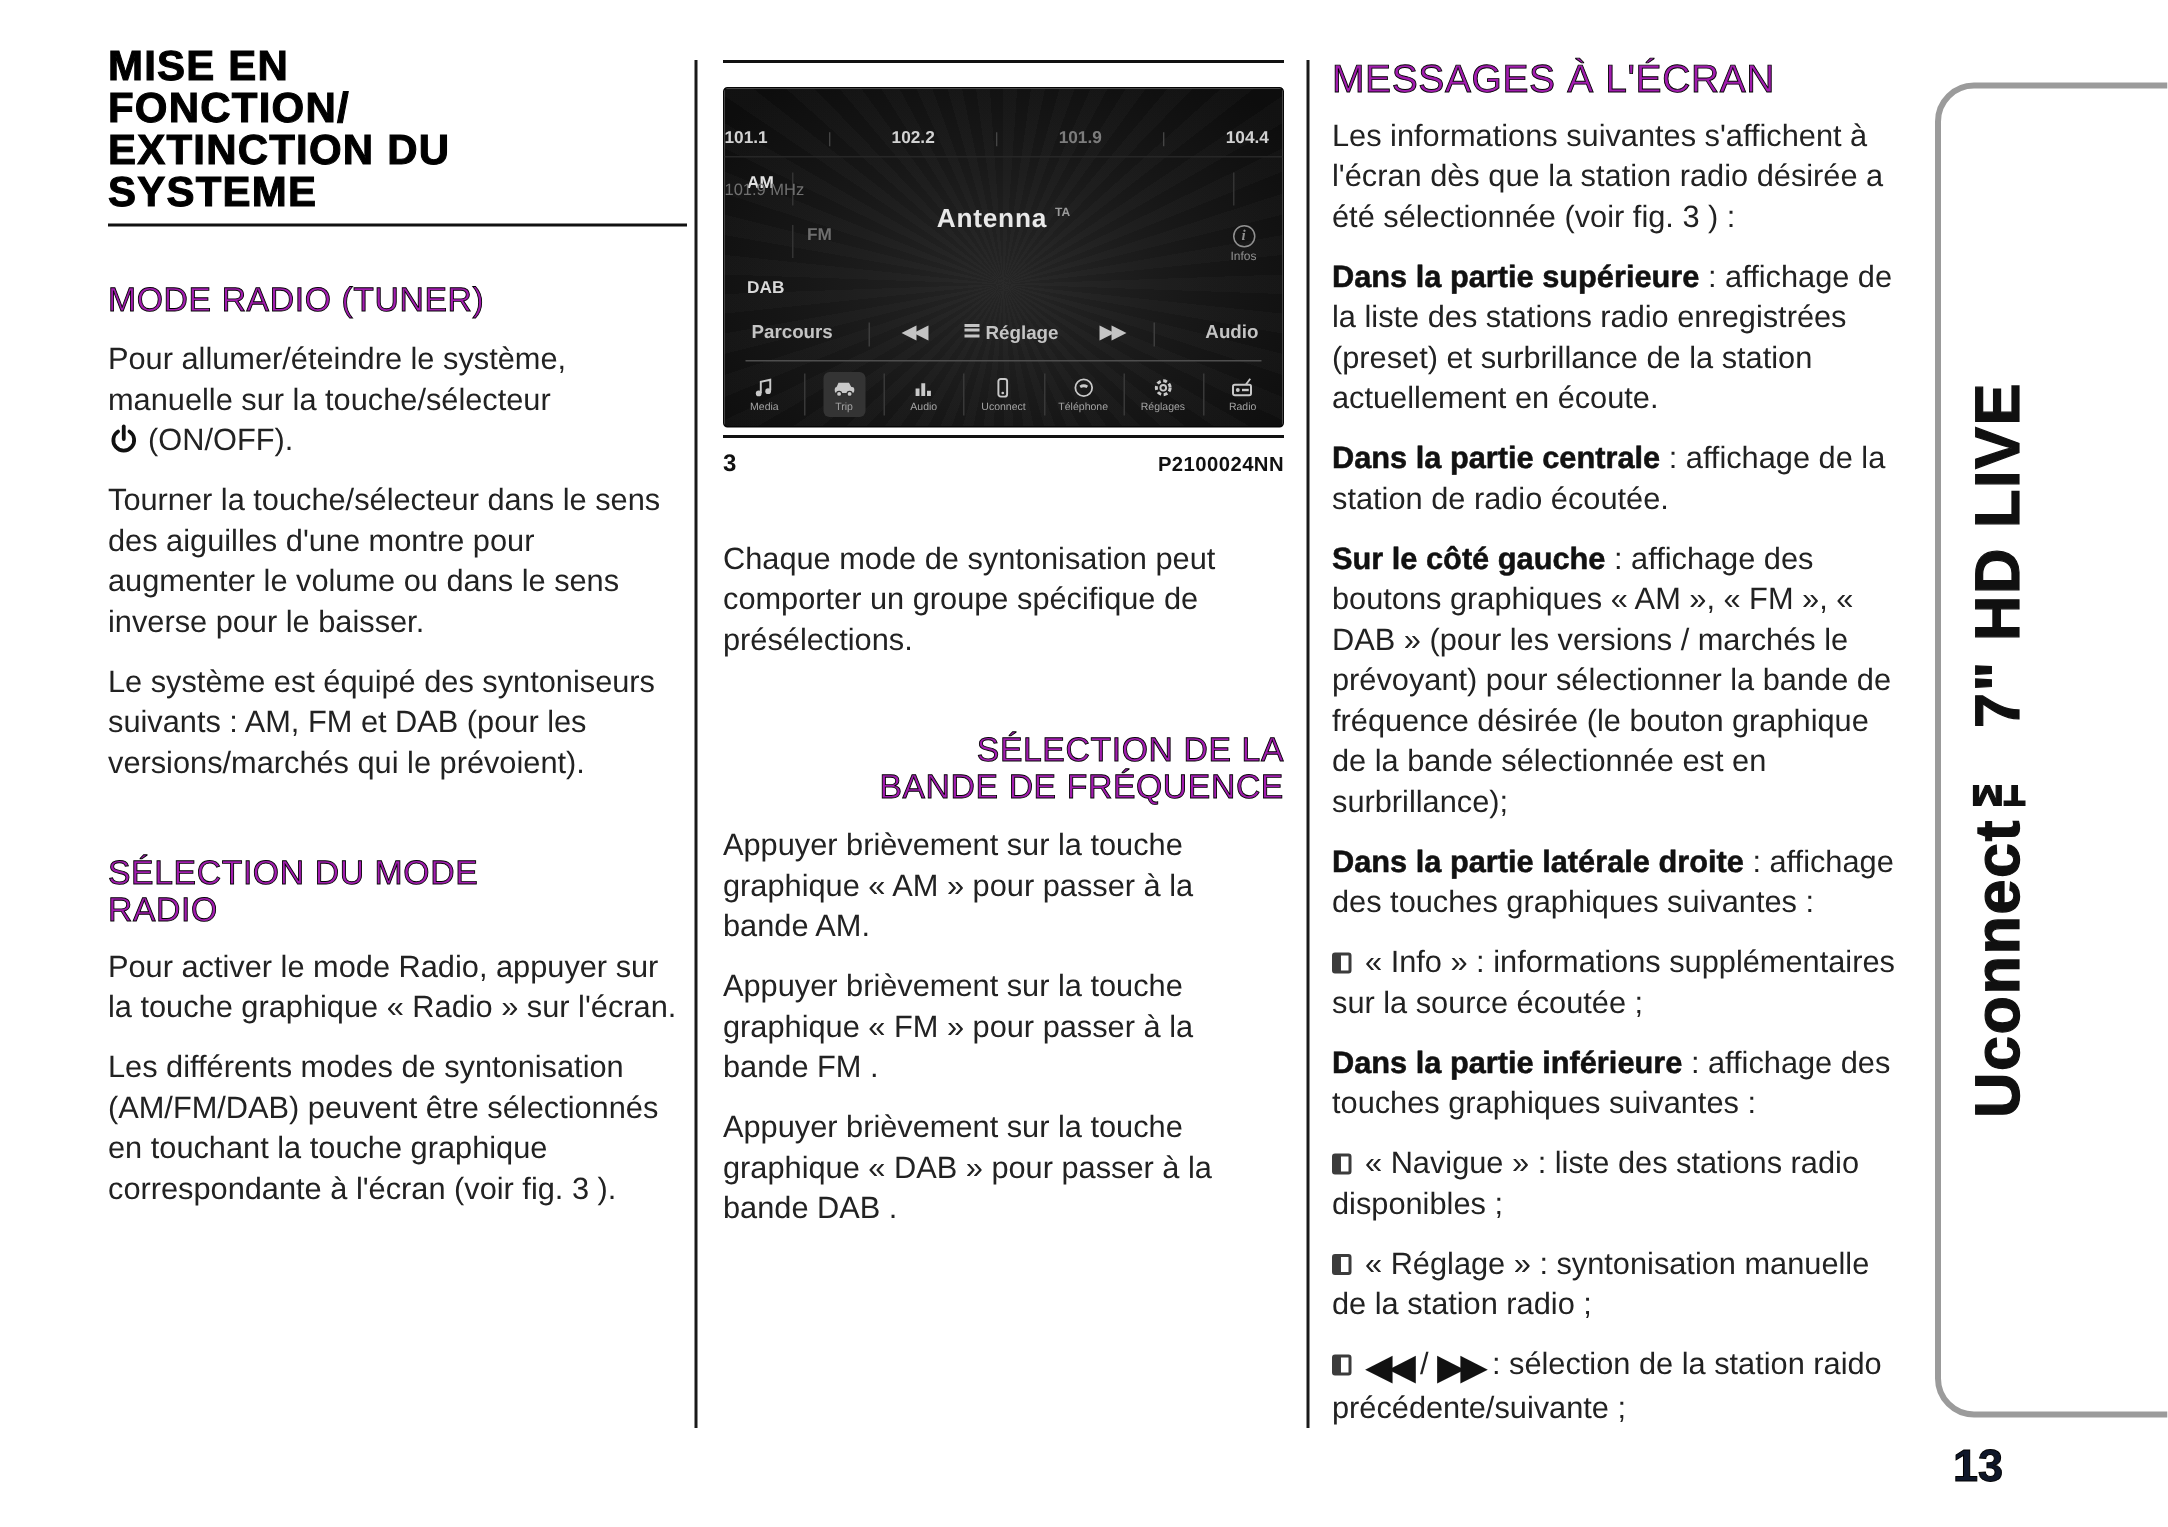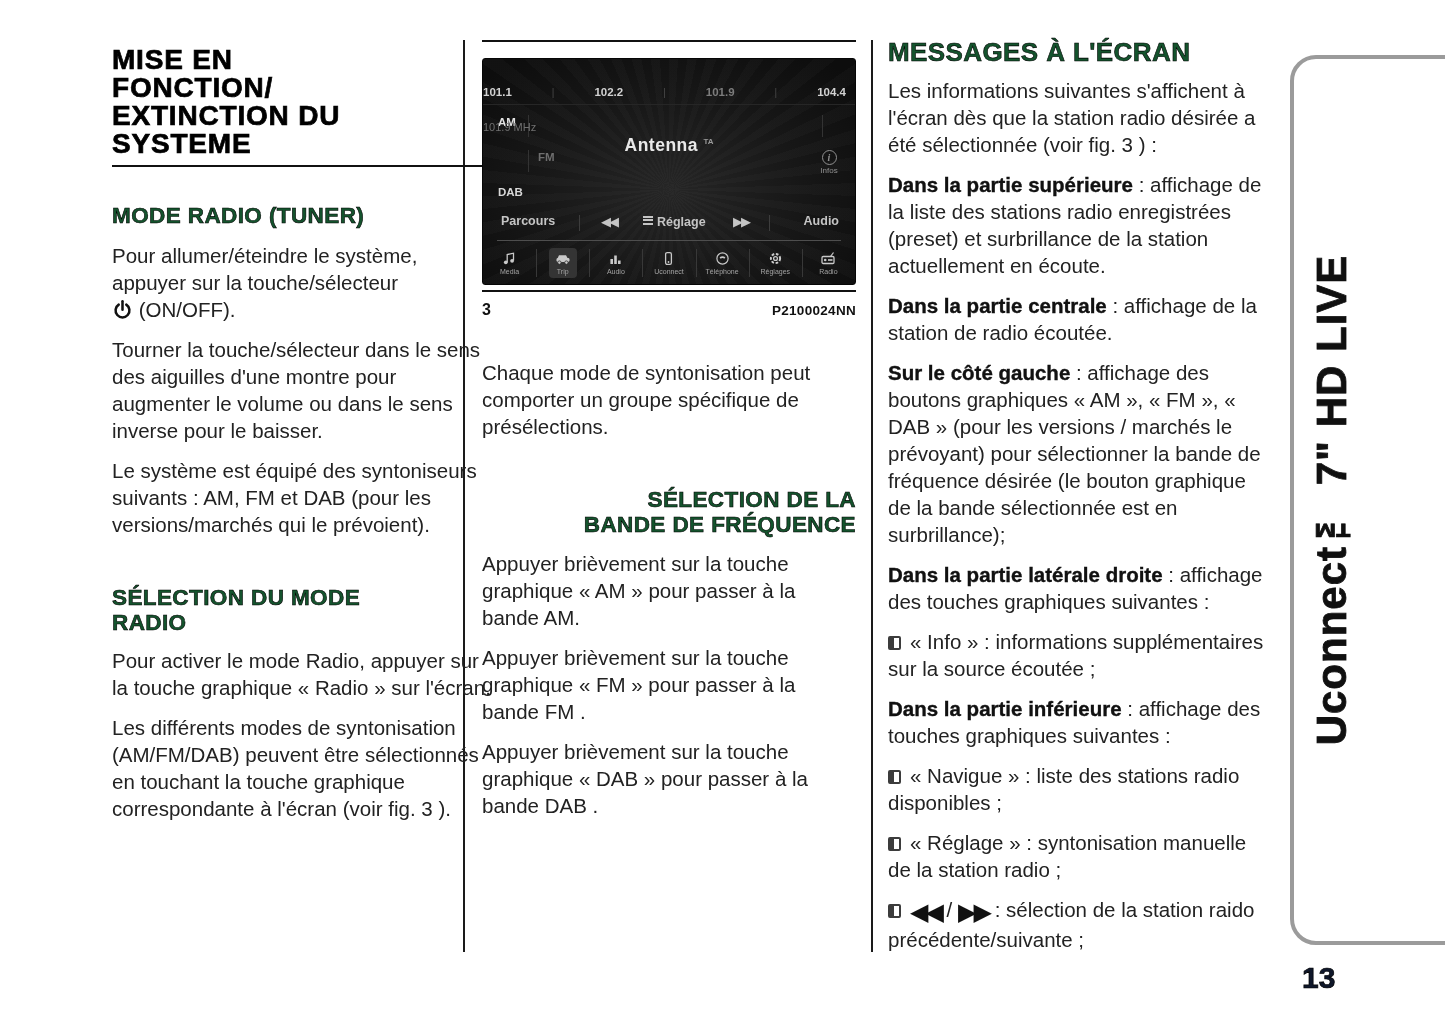--- a/index.html
+++ b/index.html
@@ -3,29 +3,29 @@
 <meta charset="utf-8">
 <style>
   * { margin:0; padding:0; box-sizing:border-box; }
   html,body { width:1445px; height:1018px; background:#fff; }
   body { font-family:"Liberation Sans","DejaVu Sans",sans-serif; color:#1c1c1c; overflow:hidden; }
   #page { position:relative; width:1445px; height:1018px; background:#ffffff; overflow:hidden; }
 
   
   .h1 { font-size:28px; font-weight:bold; color:#000; letter-spacing:.8px; line-height:28px;
         -webkit-text-stroke:.7px #000; }
-  .h2 { font-size:22.5px; font-weight:bold; color:#14532d; letter-spacing:.4px; line-height:25px;
+  .h2 { font-size:22.5px; font-weight:normal; color:#a21caf; letter-spacing:.4px; line-height:25px;
         -webkit-text-stroke:.6px #000; }
   .body-p { font-size:20.5px; line-height:27px; color:#222; margin-bottom:13px; }
   .body-p b { color:#111; -webkit-text-stroke:.35px #111; }
 
   .rule { background:#111; height:2px; }
 
   
-  .col-left  { position:absolute; left:72px;  top:46px; width:386px;margin-left:40px; }
+  .col-left  { position:absolute; left:72px;  top:30px; width:386px; }
   .col-mid   { position:absolute; left:482px; top:40px; width:374px; }
   .col-right { position:absolute; left:888px; top:40px; width:386px; }
   .vdivider  { position:absolute; top:40px; width:1.5px; height:912px; background:#1a1a1a; }
 
   .title-rule { margin-top:7px; }
   .sec-gap { height:36px; }
 
   .power-ico { display:inline-block; vertical-align:-3px; }
   .sq-bullet { display:inline-block; width:13px; height:14px; border:2px solid #3c3c3c;
                border-left-width:6px; border-radius:2px; margin-right:9px; vertical-align:-1px; }
@@ -106,21 +106,21 @@
       <span>EXTINCTION DU</span><br>
       <span>SYSTEME</span>
     </div>
     <div class="rule title-rule"></div>
     <div class="sec-gap"></div>
 
     <div class="h2" style="margin-bottom:14px;">MODE RADIO (TUNER)</div>
 
     <p class="body-p">
       <span>Pour allumer/éteindre le système,</span><br>
-      <span>appuyer sur la touche/sélecteur</span><br>
+      <span>manuelle sur la touche/sélecteur</span><br>
       <svg class="power-ico" width="21" height="21" viewBox="0 0 20 20">
         <path d="M6.4 5.4 A6.6 6.6 0 1 0 13.6 5.4" fill="none" stroke="#111" stroke-width="2.4" stroke-linecap="round"></path>
         <line x1="10" y1="2.2" x2="10" y2="10.2" stroke="#111" stroke-width="2.4" stroke-linecap="round"></line>
       </svg>
       <span>(ON/OFF).</span>
     </p>
 
     <p class="body-p">Tourner la touche/sélecteur dans le sens des aiguilles d'une montre pour augmenter le volume ou dans le sens inverse pour le baisser.</p>
     <p class="body-p" style="margin-bottom:0;">Le système est équipé des syntoniseurs suivants : AM, FM et DAB (pour les versions/marchés qui le prévoient).</p>
 

